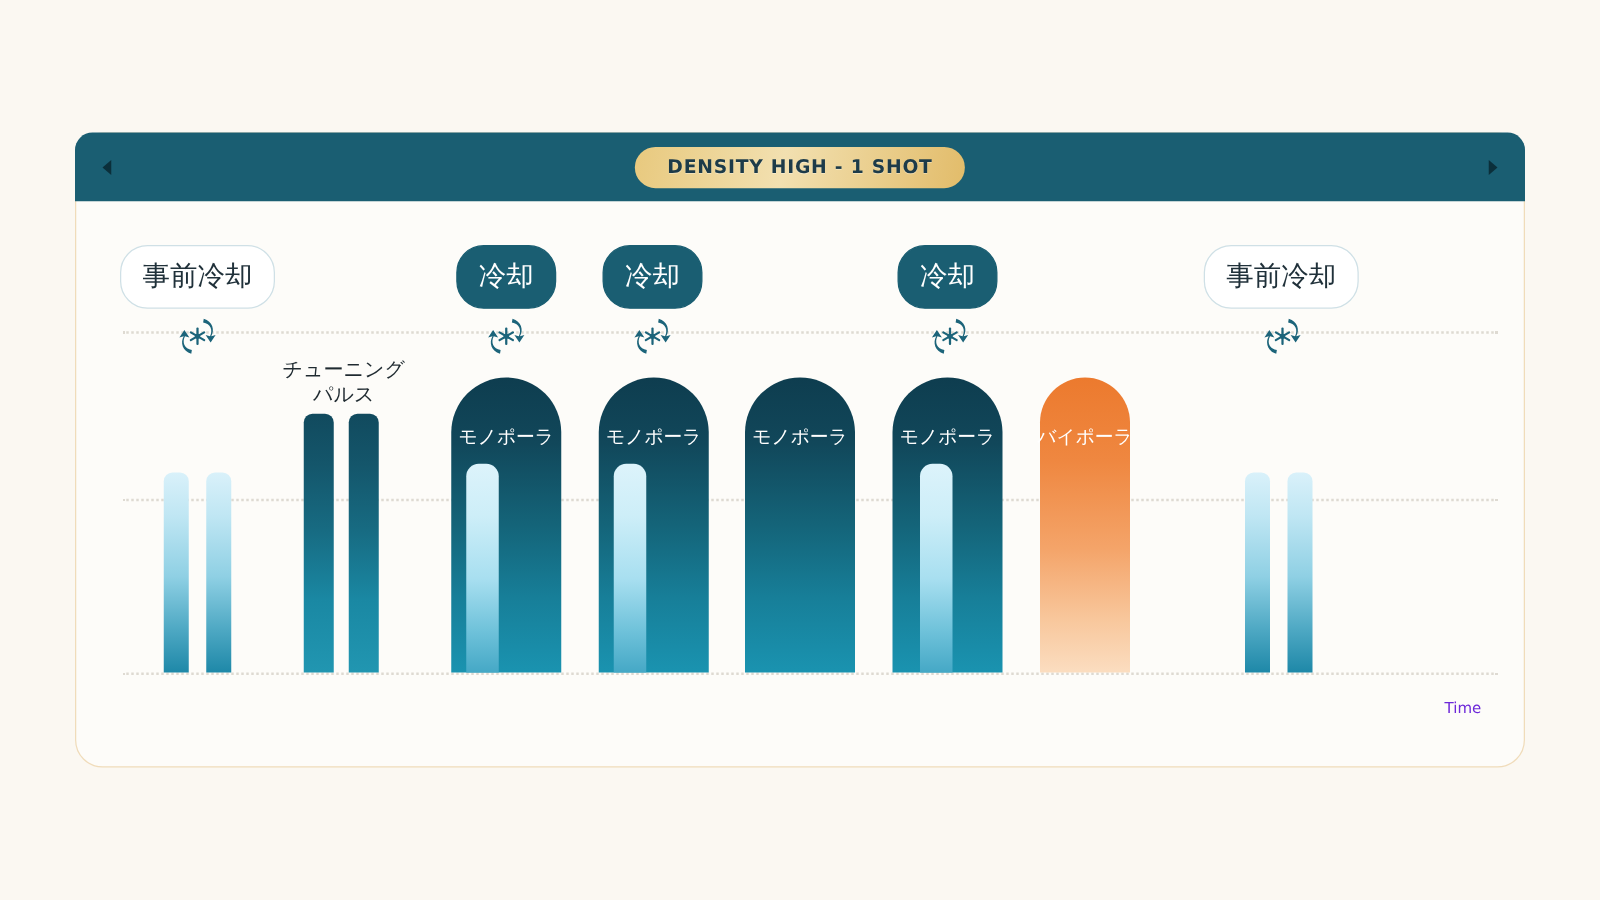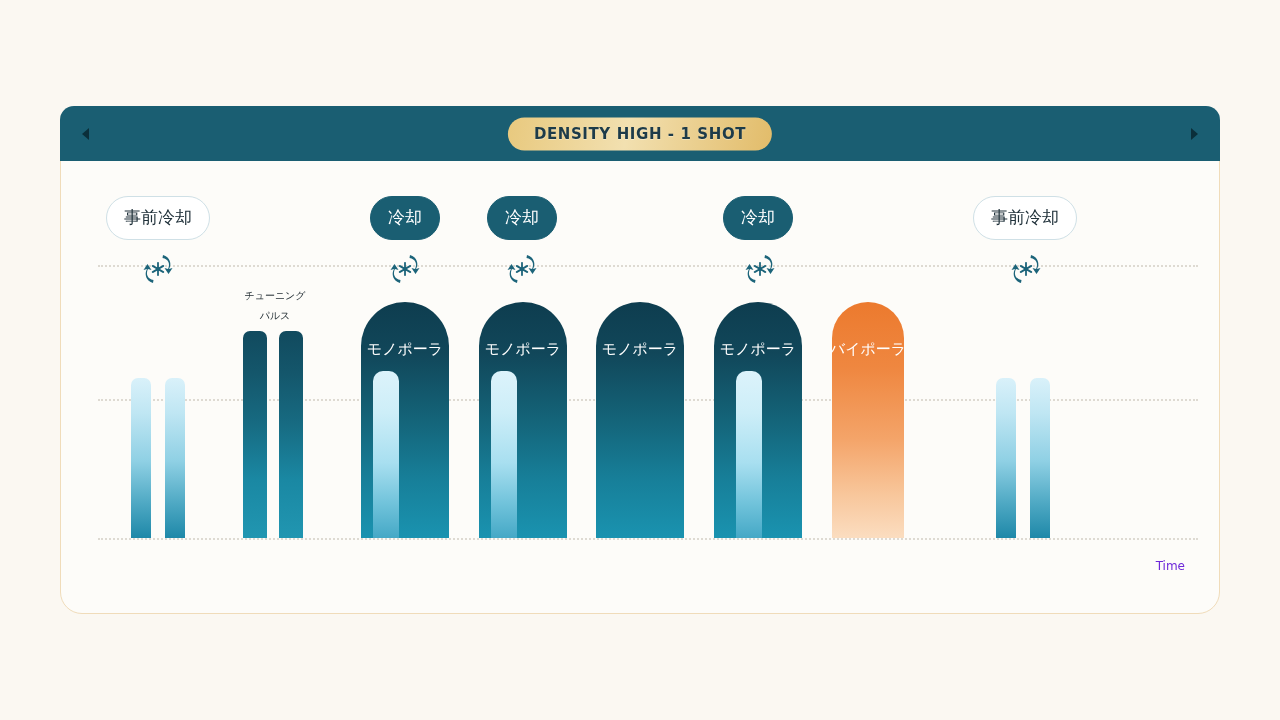--- a/index.html
+++ b/index.html
@@ -62,21 +62,21 @@
     position:absolute;right:35px;top:398px;
     color:#6d28d9;font-size:12px;
   }
 
   
   .pill{
     position:absolute;
     transform:translateX(-50%);
     padding:9px 17px 10px 17px;
     border-radius:22px;
-    font-size:17px;
+    font-size:22px;
     white-space:nowrap;
     box-sizing:border-box;
   }
   .pill.outline{
     background:#ffffff;border:1.5px solid #cfe0e6;color:#20313a;
   }
   .pill.filled{
     background:#1a5e72;border:1.5px solid #1a5e72;color:#ffffff;
   }
 
@@ -109,21 +109,21 @@
     position:absolute;bottom:0;
     border-radius:10px 10px 0 0;
     background:linear-gradient(180deg,#dcf3fb 0%,#cdeef8 25%,#a8dff0 55%,#6fc2da 80%,#45a8c6 100%);
   }
   .bar-label{
     position:absolute;left:50%;transform:translateX(-50%);
     color:#ffffff;font-size:15px;white-space:nowrap;
   }
   .tune-label{
     position:absolute;transform:translateX(-50%);
-    color:#1f2a30;font-size:10px;line-height:20px;text-align:center;white-space:nowrap;
+    color:#1f2a30;font-size:16px;line-height:20px;text-align:center;white-space:nowrap;
   }
 </style>
 </head>
 <body>
 
 <div class="stage">
 
   <div class="card"></div>
 
   <div class="header">

